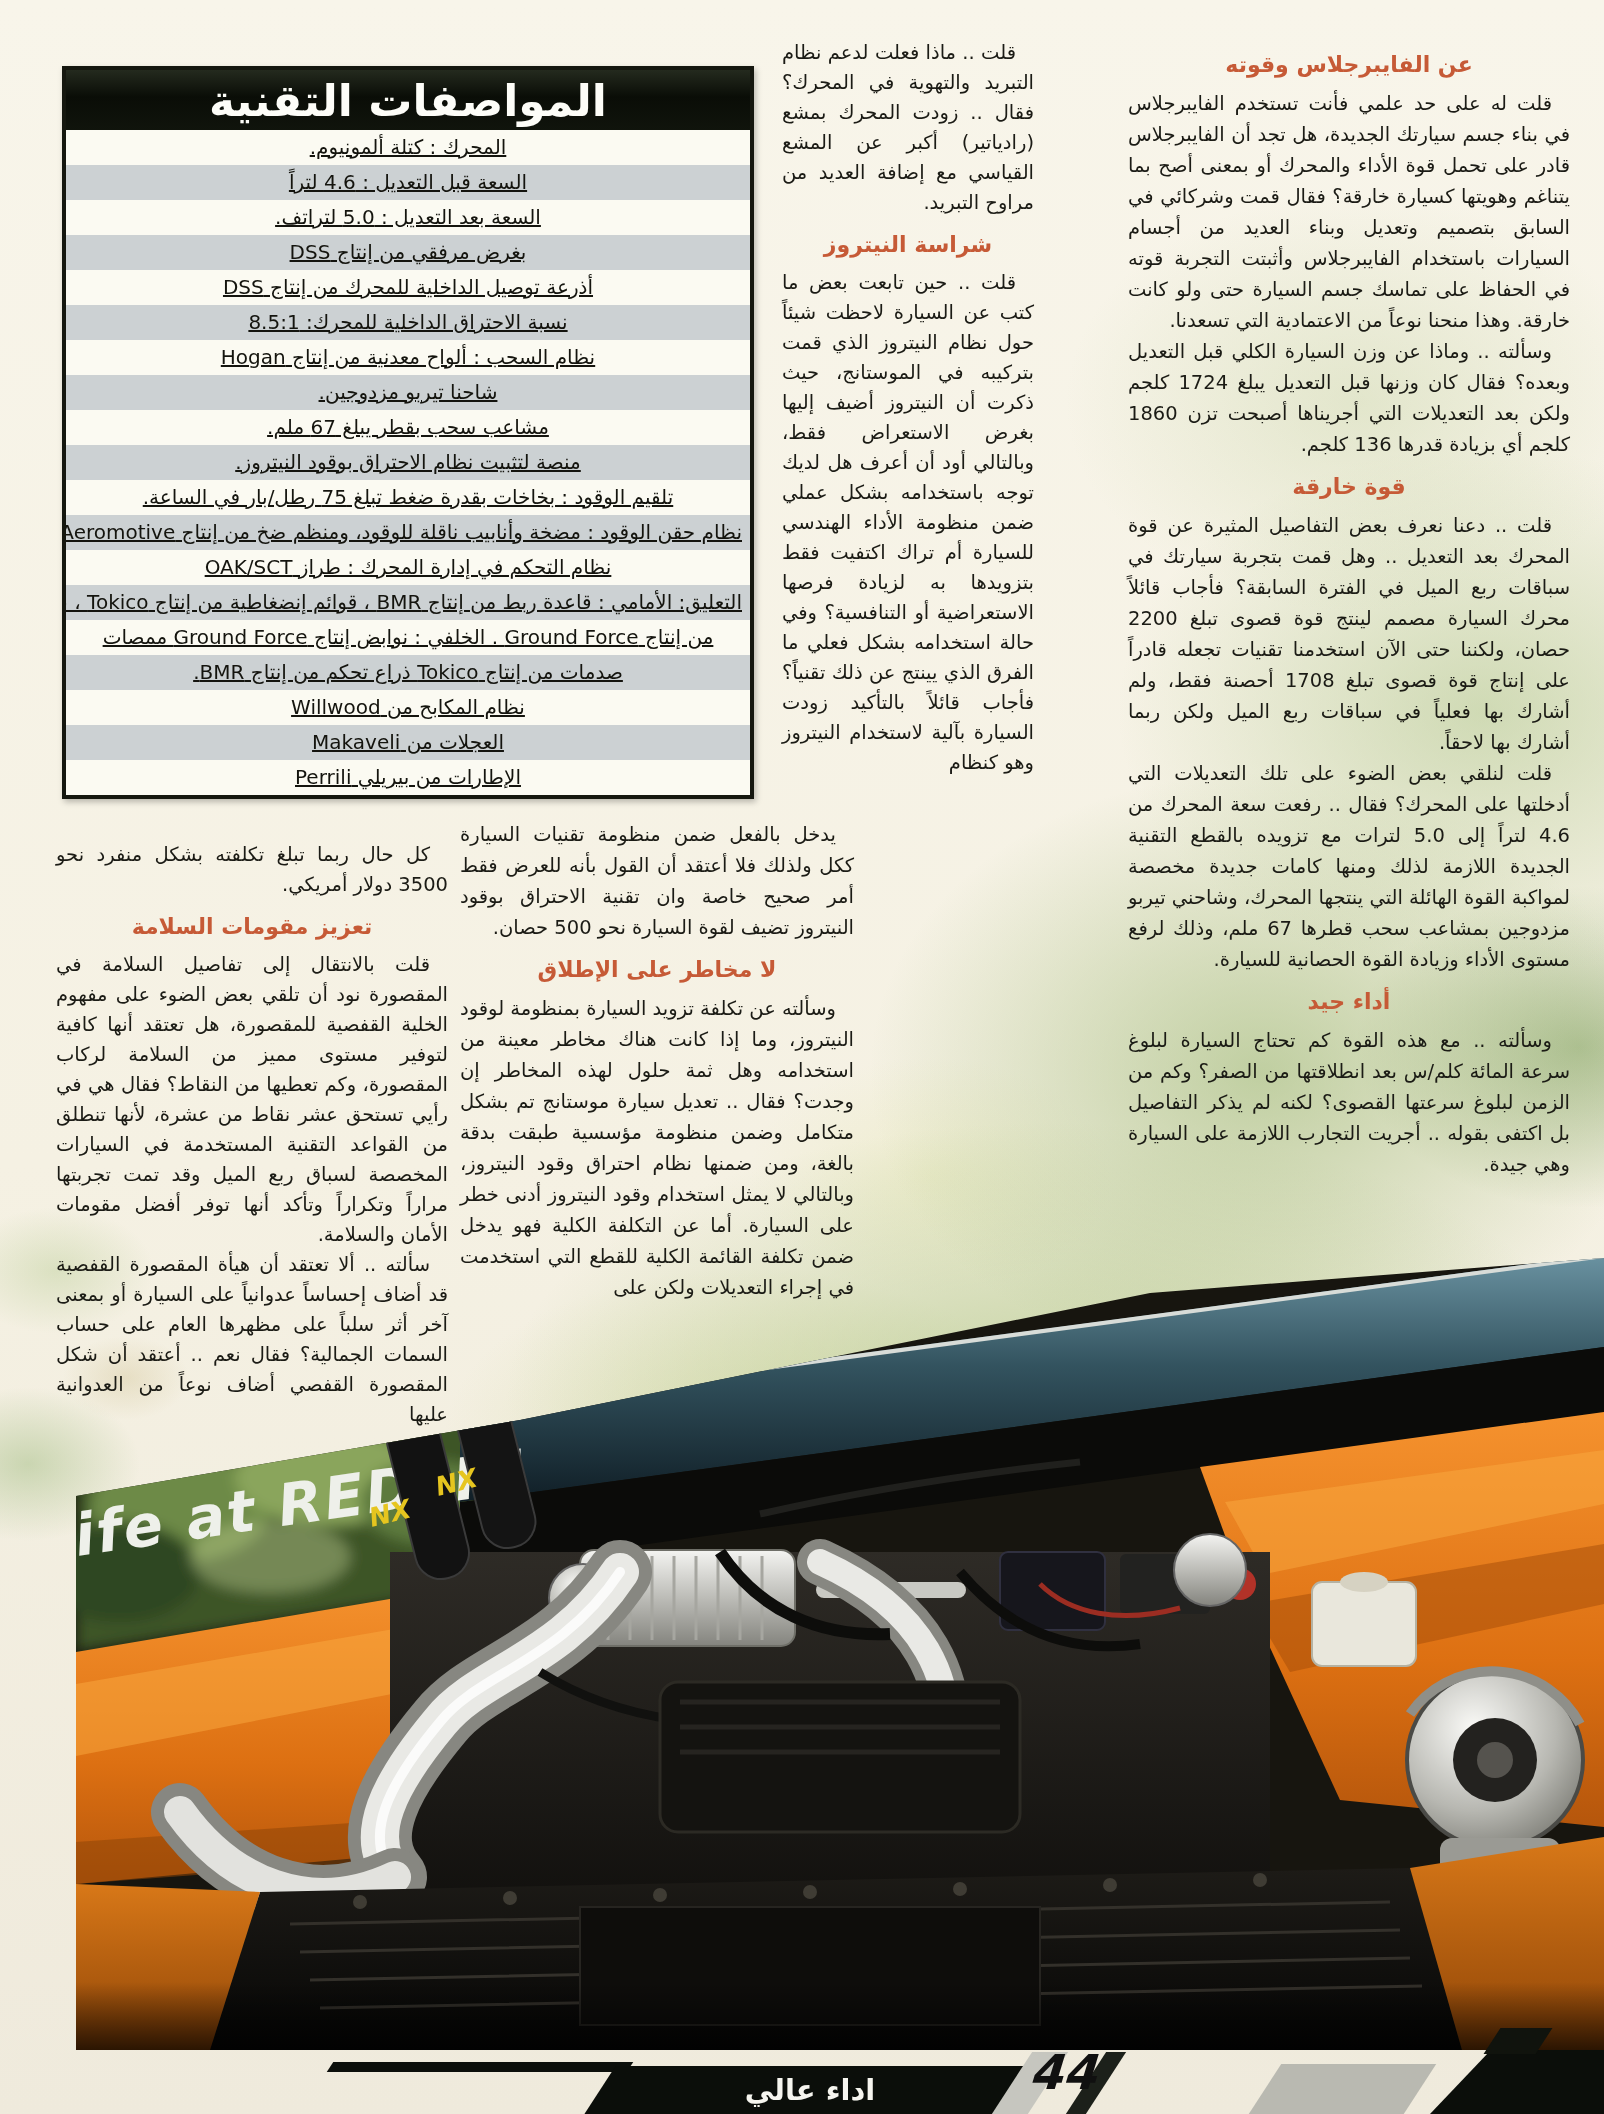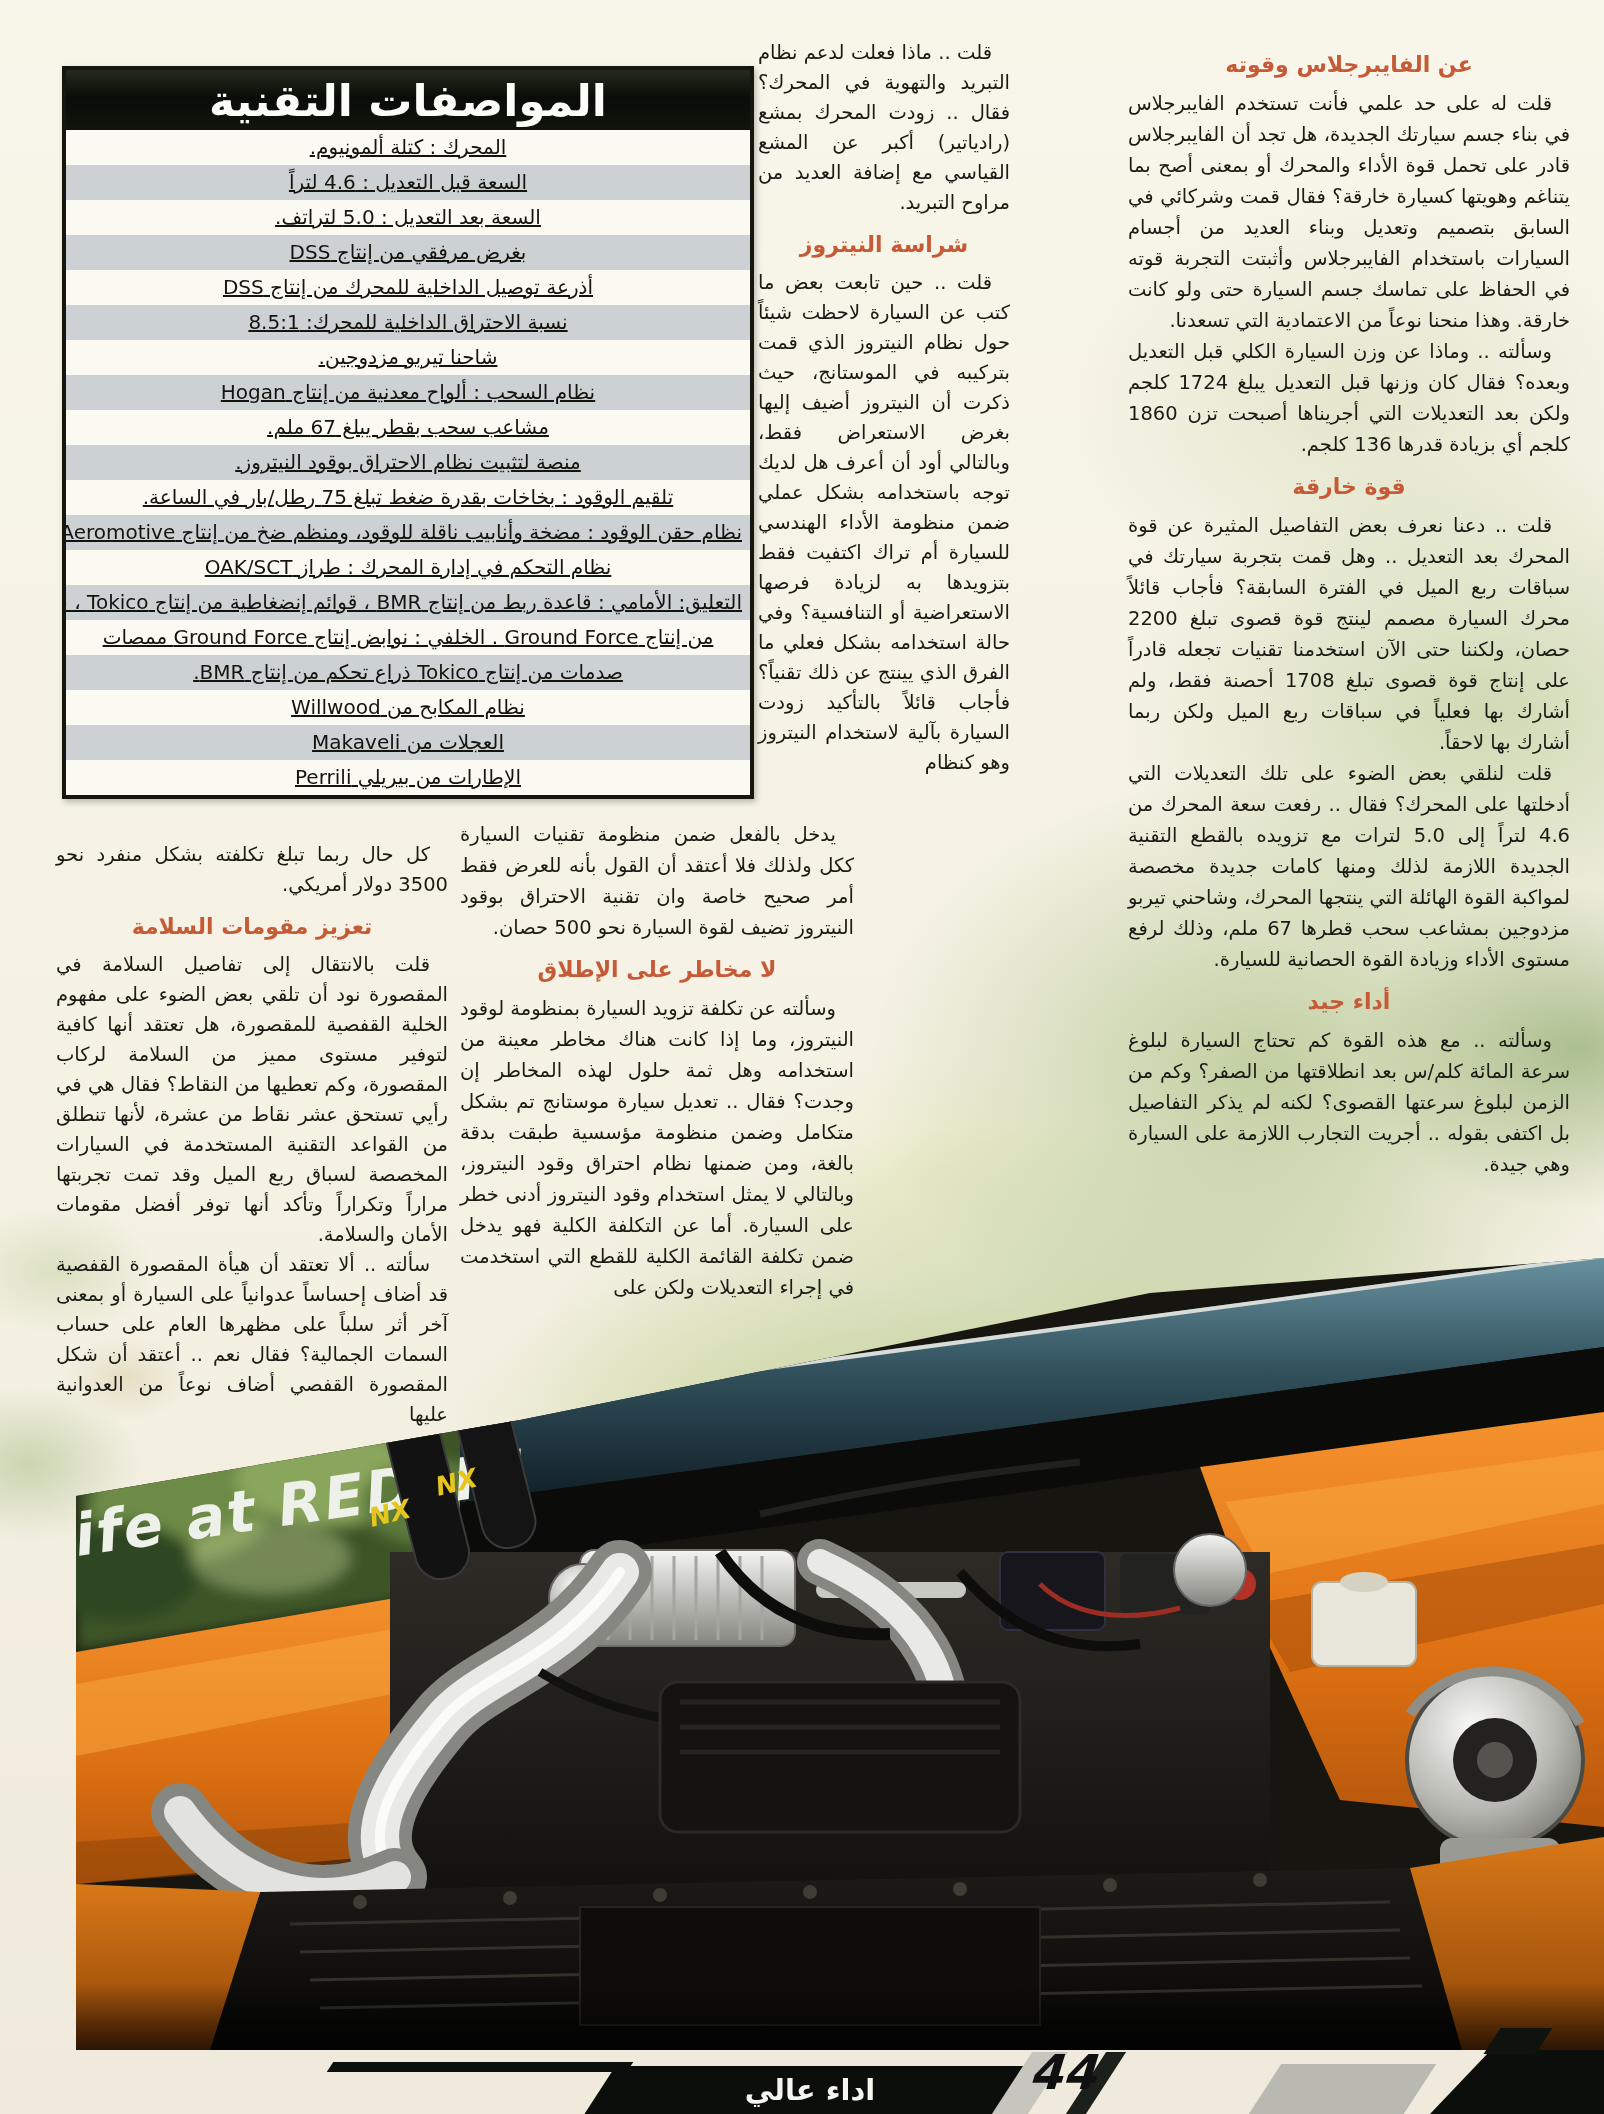--- a/index.html
+++ b/index.html
@@ -45,21 +45,21 @@
     color:#14140e; white-space:nowrap; overflow:hidden; padding:0 8px;text-decoration:underline;
   }
   .specs-body div.specs-row:nth-of-type(even){ background:#ccd1d3; }
   
   .col{ position:absolute; text-align:justify; }
   .col .blk-p{ margin:0; text-indent:18px; }
   .col .blk-h{
     color:#c65a36; font-weight:bold; font-size:22px; line-height:40px;
     text-align:center; margin:7px 0 3px; text-indent:0;
   }
-  .col-mid-top   { left:758px;  top:38px;  width:252px; font-size:19.5px; line-height:30px; }
+  .col-mid-top   { left:758px;  top:38px;  width:252px; font-size:19.5px; line-height:30px;padding-left:24px; }
   .col-right     { left:1128px; top:38px;  width:442px; font-size:19.5px; line-height:31px; }
   .col-mid-bottom{ left:460px;  top:810px; width:394px; font-size:19.5px; line-height:31px;margin-top:9px; }
   .col-left      { left:56px;   top:840px; width:392px; font-size:19.5px; line-height:30px; }
   
   .photo{ position:absolute; left:60px; top:1252px; width:1544px; height:810px; }
   
   .footer-line{
     position:absolute; left:330px; top:2062px; width:300px; height:10px;
     background:#0c0f0b; transform:skewX(-33deg);
   }
@@ -99,22 +99,22 @@
       <div class="specs-title">المواصفات التقنية</div>
     </div>
     <div class="specs-body">
 
     <div class="specs-row">المحرك : كتلة ألمونيوم.</div>
         <div class="specs-row">السعة قبل التعديل : 4.6 لتراً</div>
         <div class="specs-row">السعة بعد التعديل : 5.0 لتراتف.</div>
         <div class="specs-row">بغرض مرفقي من إنتاج DSS</div>
         <div class="specs-row">أذرعة توصيل الداخلية للمحرك من إنتاج DSS</div>
         <div class="specs-row">نسبة الاحتراق الداخلية للمحرك: 8.5:1</div>
+        <div class="specs-row">نظام السحب : ألواح معدنية من إنتاج Hogan</div>
         <div class="specs-row">شاحنا تيربو مزدوجين.</div>
-        <div class="specs-row">نظام السحب : ألواح معدنية من إنتاج Hogan</div>
         <div class="specs-row">مشاعب سحب بقطر يبلغ 67 ملم.</div>
         <div class="specs-row">منصة لتثبيت نظام الاحتراق بوقود النيتروز.</div>
         <div class="specs-row">تلقيم الوقود : بخاخات بقدرة ضغط تبلغ 75 رطل/بار في الساعة.</div>
         <div class="specs-row">نظام حقن الوقود : مضخة وأنابيب ناقلة للوقود، ومنظم ضخ من إنتاج Aeromotive .</div>
         <div class="specs-row">نظام التحكم في إدارة المحرك : طراز OAK/SCT</div>
         <div class="specs-row">التعليق: الأمامي : قاعدة ربط من إنتاج BMR ، قوائم إنضغاطية من إنتاج Tokico ، نوابض</div>
         <div class="specs-row">من إنتاج Ground Force . الخلفي : نوابض إنتاج Ground Force ممصات</div>
         <div class="specs-row">صدمات من إنتاج Tokico ذراع تحكم من إنتاج BMR.</div>
         <div class="specs-row">نظام المكابح من Willwood</div>
         <div class="specs-row">العجلات من Makaveli</div>

